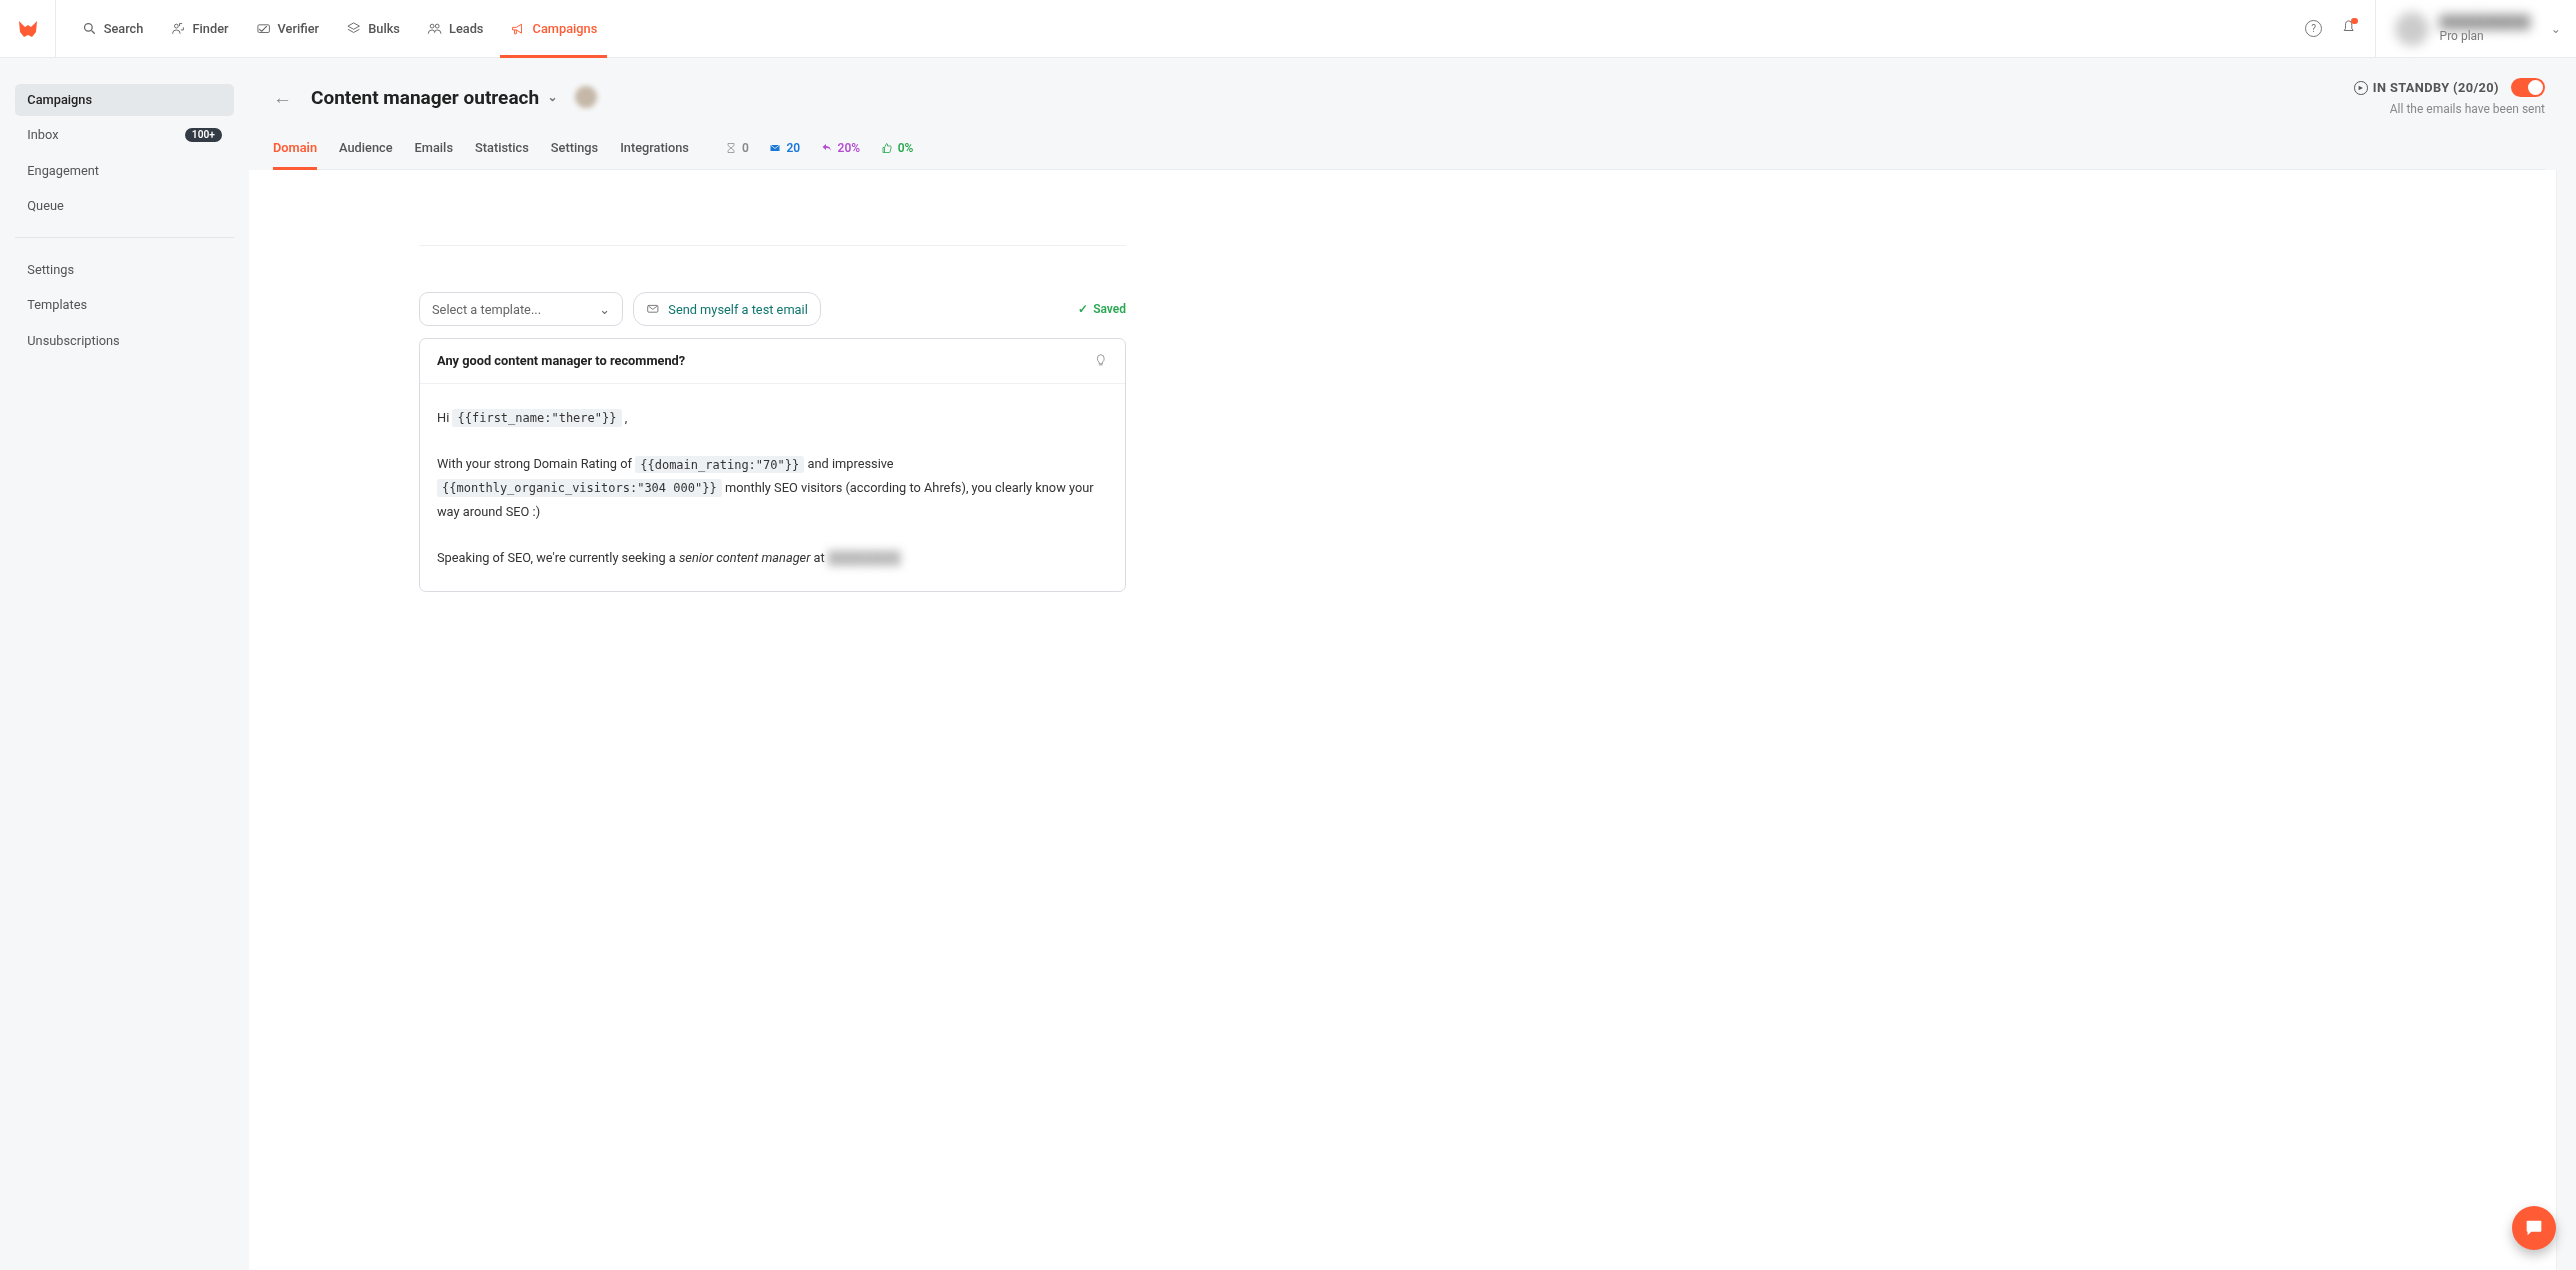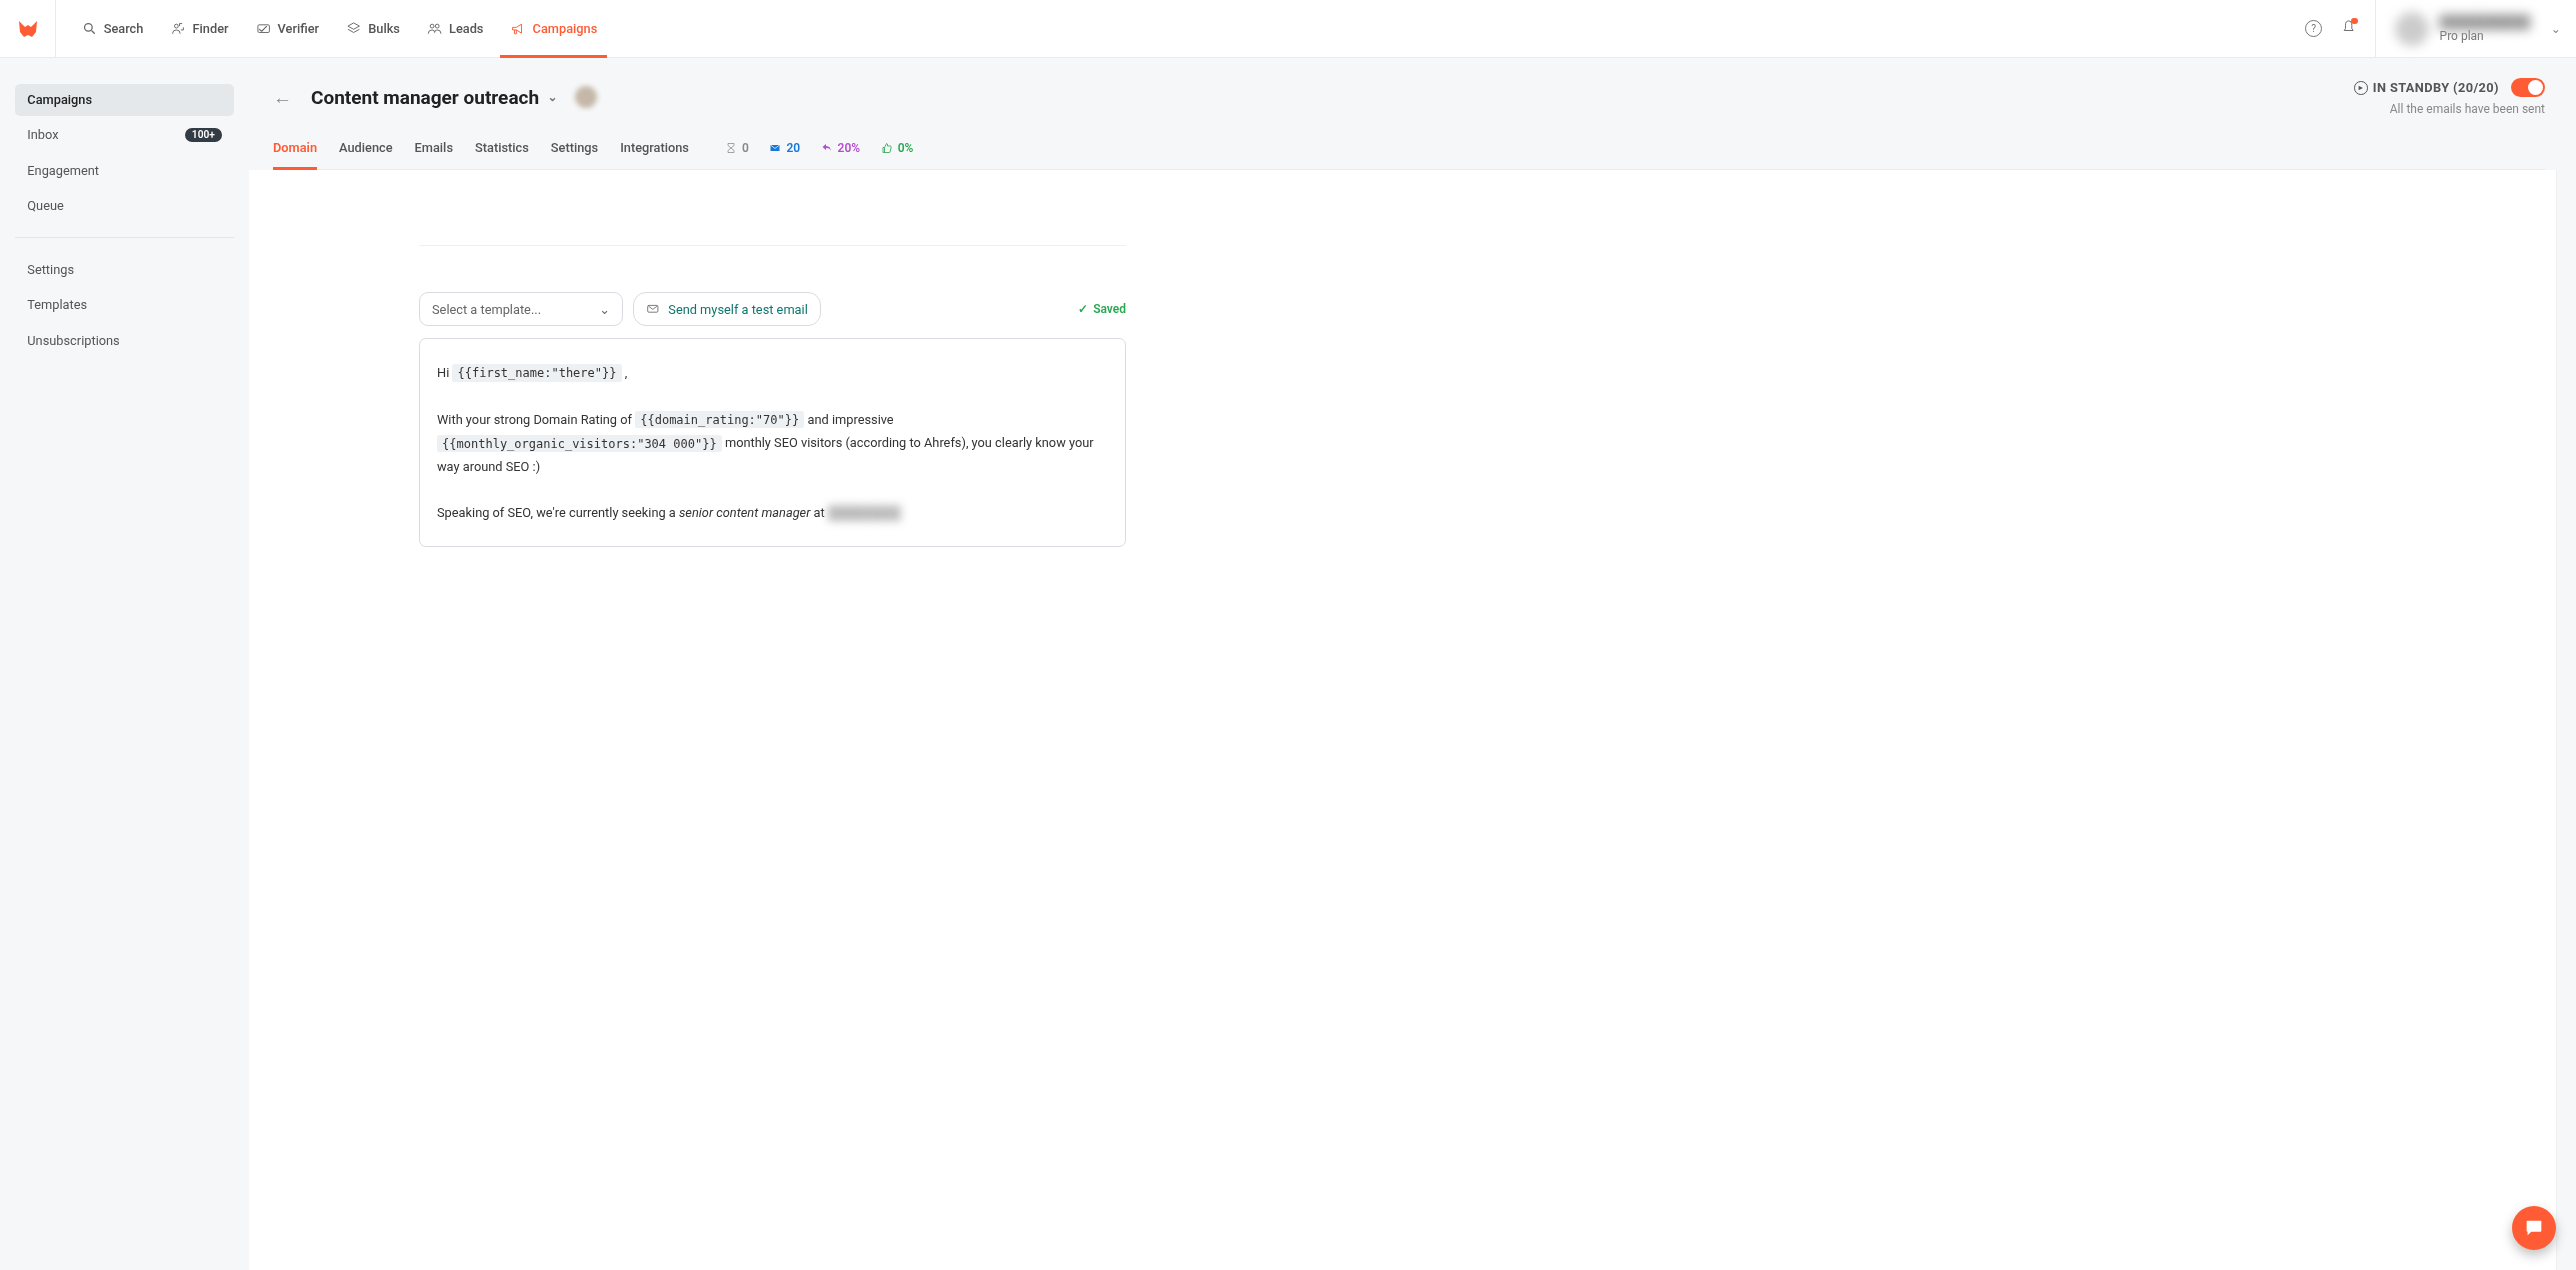--- a/index.html
+++ b/index.html
@@ -267,20 +267,28 @@
               </svg>
             <span>Send myself a test email</span>
           </div>
           <div class="saved">
             <span>✓</span>
             <span>Saved</span>
           </div>
         </div>
 
         <div class="editor-box">
+          <div class="subject-row">
+            <div class="subject">Any good content manager to recommend?</div>
+            <div class="bulb">
+              <svg width="13.6" height="13.6" viewBox="0 0 24 24">
+                  <path d="M12 3 Q18 3 18 10 Q18 14 15 16 L15 19 L9 19 L9 16 Q6 14 6 10 Q6 3 12 3 Z M9 21 L15 21" fill="none" stroke="#888" stroke-width="1.5"></path>
+                </svg>
+            </div>
+          </div>
           <div class="editor-body">
             <p>
               <span>Hi </span>
               <span class="token">{{first_name:"there"}}</span>
               <span> ,</span>
             </p>
             <br>
             <p>
               <span>With your strong Domain Rating of </span>
               <span class="token">{{domain_rating:"70"}}</span>

